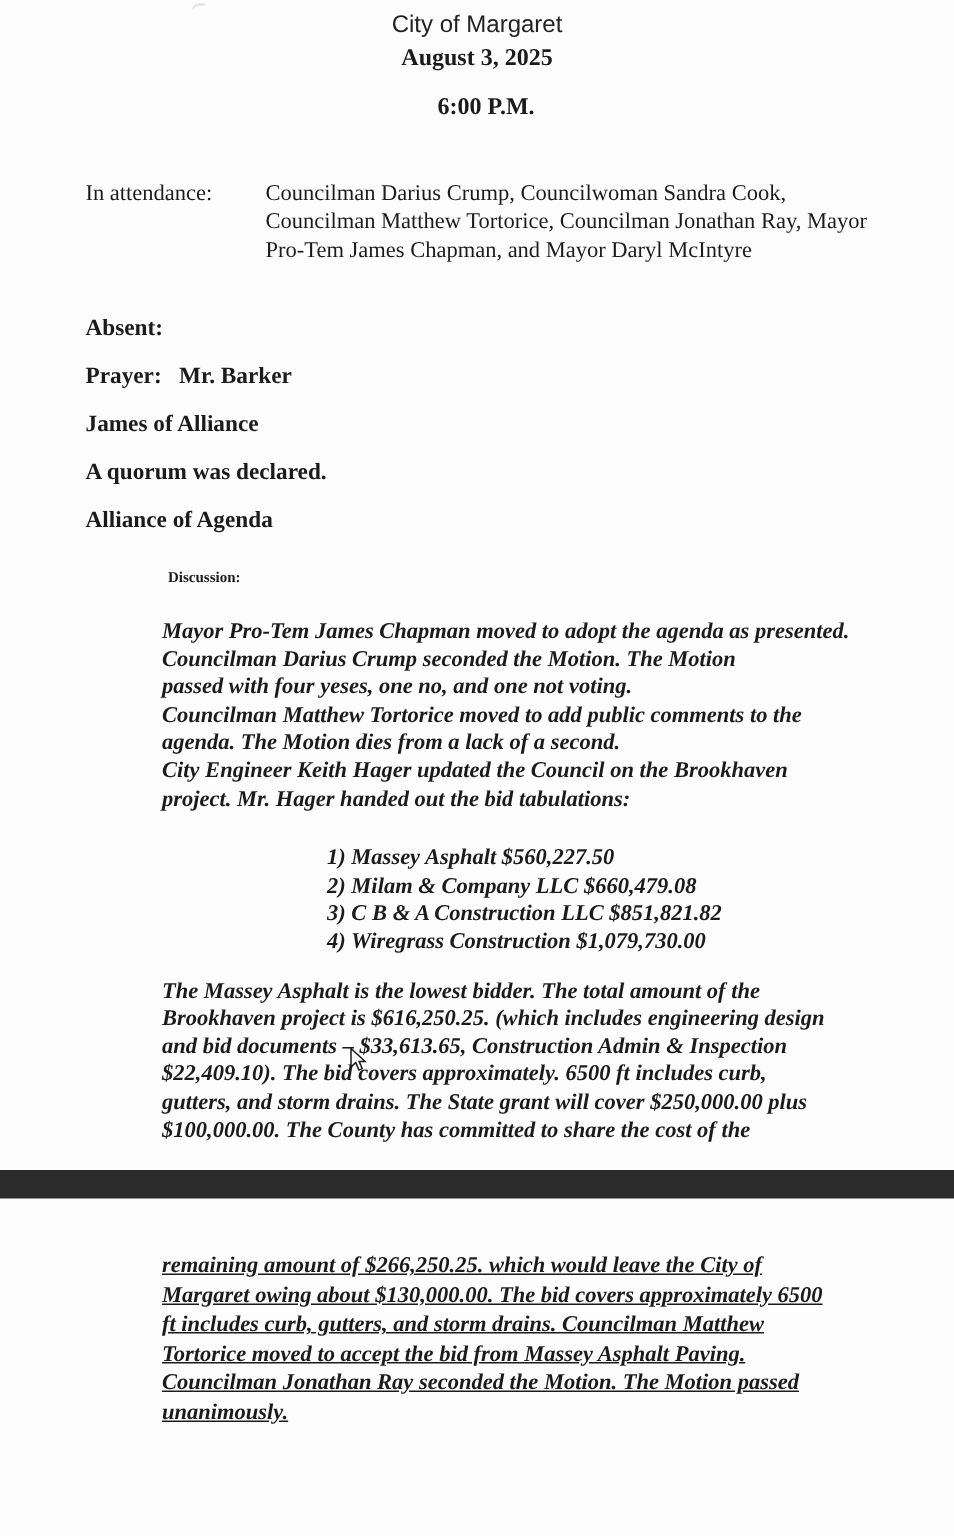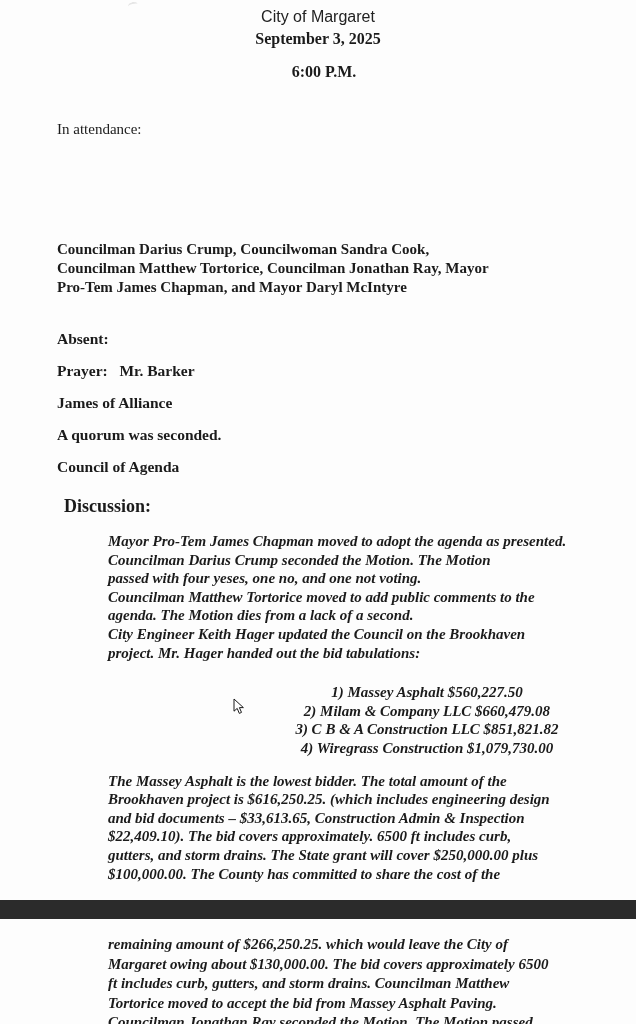--- a/index.html
+++ b/index.html
@@ -11,71 +11,71 @@
     font-family: "Liberation Serif", serif;
     color: #1b1b1b;
   }
   .page { width: 636px; height: 848px; position: relative; }
 
   .header { text-align: center; padding-top: 8px; }
   .title  { font-family: "Liberation Sans", sans-serif; font-size: 16px; line-height: 18px; color: #222; }
   .date   { font-weight: bold; font-size: 16px; line-height: 16px; margin-top: 5px; }
   .time   { font-weight: bold; font-size: 16px; line-height: 16px; margin-top: 17px; margin-left: 12px; }
 
-  .attendance { display: flex; margin-top: 40px; padding-left: 57px; font-size: 15px; line-height: 19px; flex-direction: column; }
+  .attendance { display: flex; margin-top: 40px; padding-left: 57px; font-size: 15px; line-height: 19px; }
   .att-label  { width: 120px; flex: 0 0 120px; }
-  .att-names  { white-space: pre-line; font-weight: bold; }
+  .att-names  { white-space: pre-line; }
 
   .heading { font-weight: bold; font-size: 15.5px; line-height: 20px; padding-left: 57px; margin-top: 12px; white-space: pre-wrap; }
   .h-absent { margin-top: 32px; }
 
-  .disc { font-weight: bold; font-size: 18px; line-height: 20px; padding-left: 64px; margin-top: 19px; }
+  .disc { font-weight: bold; font-size: 10px; line-height: 20px; padding-left: 112px; margin-top: 19px; }
 
   .para { font-weight: bold; font-style: italic; font-size: 15px; line-height: 18.6px; white-space: pre-line; }
   .ind1 { padding-left: 108px; }
   .ind2 { padding-left: 218px; }
   .p1 { margin-top: 16px; }
   .p2 { }
   .p3 { }
-  .bids { margin-top: 21px; text-align: center; }
+  .bids { margin-top: 21px; }
   .p4 { margin-top: 14px; }
-  .p5 { margin-top: 16px; line-height: 19.5px; }
+  .p5 { margin-top: 36px; line-height: 19.5px; text-decoration: underline; }
 
   .page-break { margin-top: 17px; height: 19px; width: 636px; background: #2b2b2b; }
 
   .cursor { position: absolute; left: 233px; top: 698px; width: 12px; height: 17px; }
 
   .smudge { position: absolute; left: 128px; top: 2px; width: 10px; height: 5px;
             border-top: 2px solid #d6d6d6; border-radius: 50%; transform: rotate(-14deg); opacity: .6; }
 </style>
 </head>
 <body style="background: rgb(253, 253, 253); color: rgb(27, 27, 27);">
 
 <div class="page">
 
   <div class="smudge"></div>
 
   <div class="header">
     <div class="title">City of Margaret</div>
-    <div class="date">September 3, 2025</div>
+    <div class="date">August 3, 2025</div>
     <div class="time">6:00 P.M.</div>
   </div>
 
   <div class="attendance">
     <div class="att-label">In attendance:</div>
     <div class="att-names">Councilman Darius Crump, Councilwoman Sandra Cook,
 Councilman Matthew Tortorice, Councilman Jonathan Ray, Mayor
 Pro-Tem James Chapman, and Mayor Daryl McIntyre</div>
   </div>
 
   <div class="heading h-absent">Absent:</div>
   <div class="heading">Prayer:   Mr. Barker</div>
   <div class="heading">James of Alliance</div>
-  <div class="heading">A quorum was seconded.</div>
-  <div class="heading">Council of Agenda</div>
+  <div class="heading">A quorum was declared.</div>
+  <div class="heading">Alliance of Agenda</div>
 
   <div class="disc">Discussion:</div>
 
   <div class="para ind1 p1">Mayor Pro-Tem James Chapman moved to adopt the agenda as presented.
 Councilman Darius Crump seconded the Motion. The Motion
 passed with four yeses, one no, and one not voting.</div>
   <div class="para ind1 p2">Councilman Matthew Tortorice moved to add public comments to the
 agenda. The Motion dies from a lack of a second.</div>
   <div class="para ind1 p3">City Engineer Keith Hager updated the Council on the Brookhaven
 project. Mr. Hager handed out the bid tabulations:</div>

